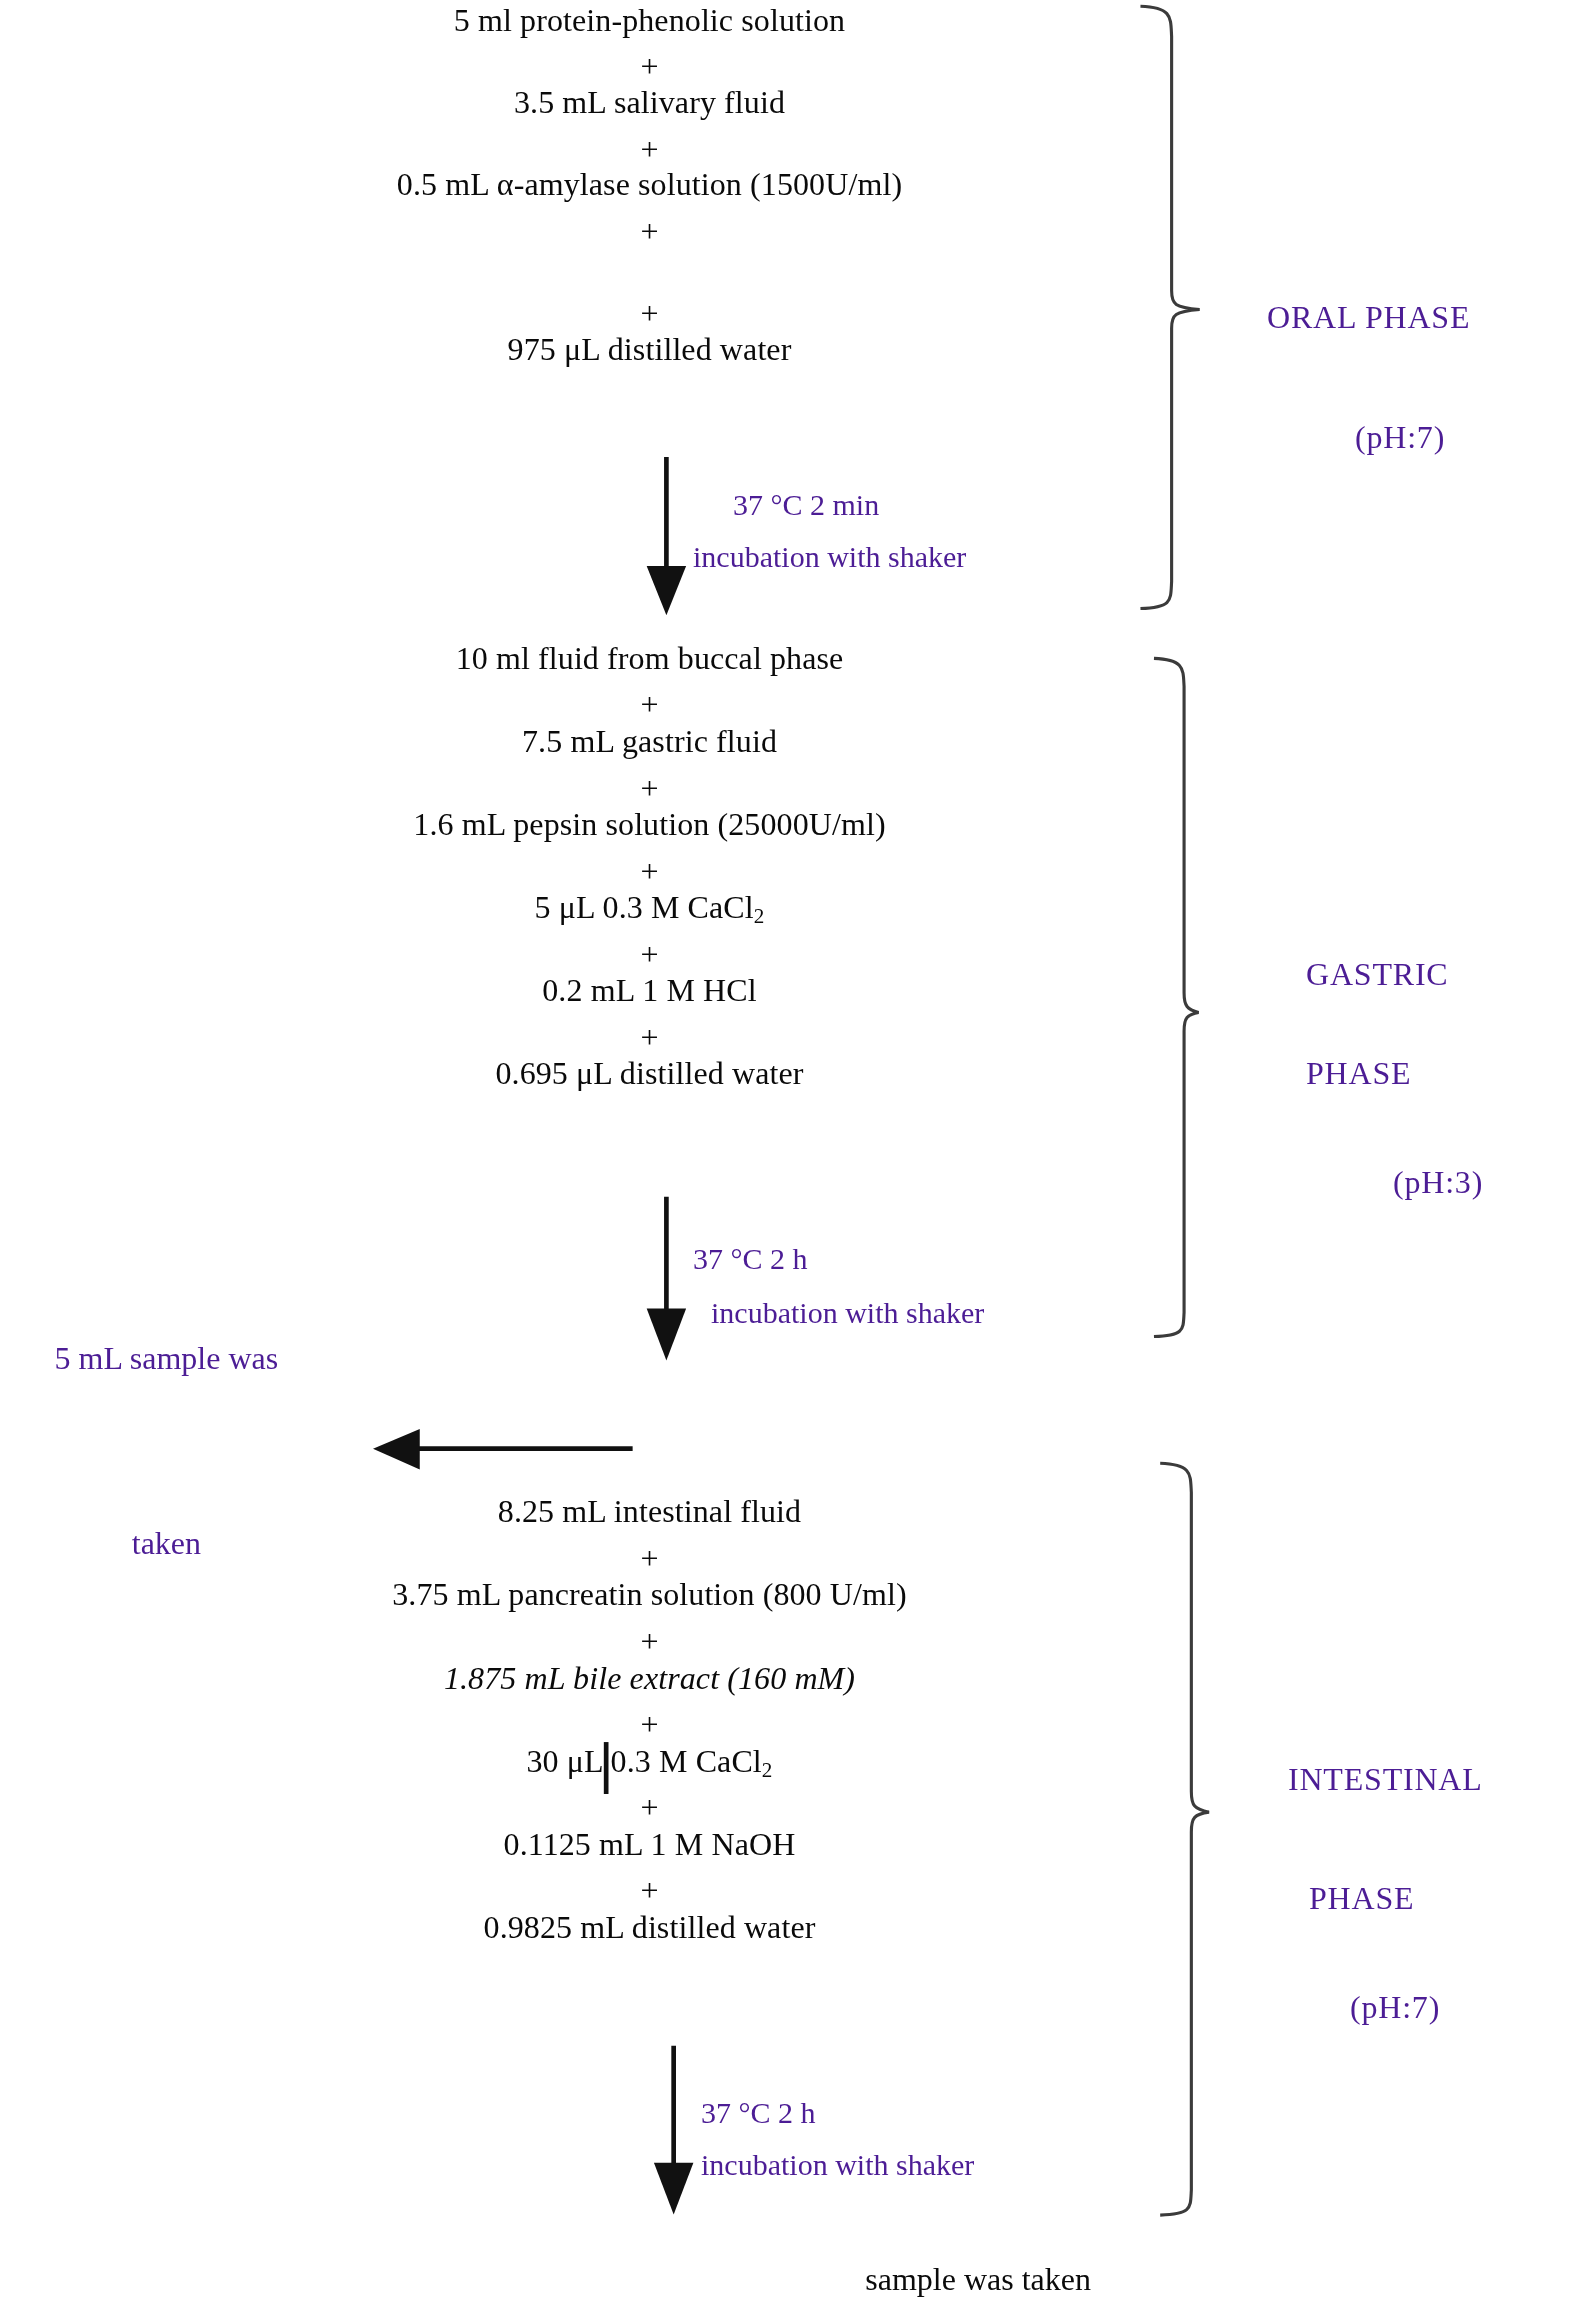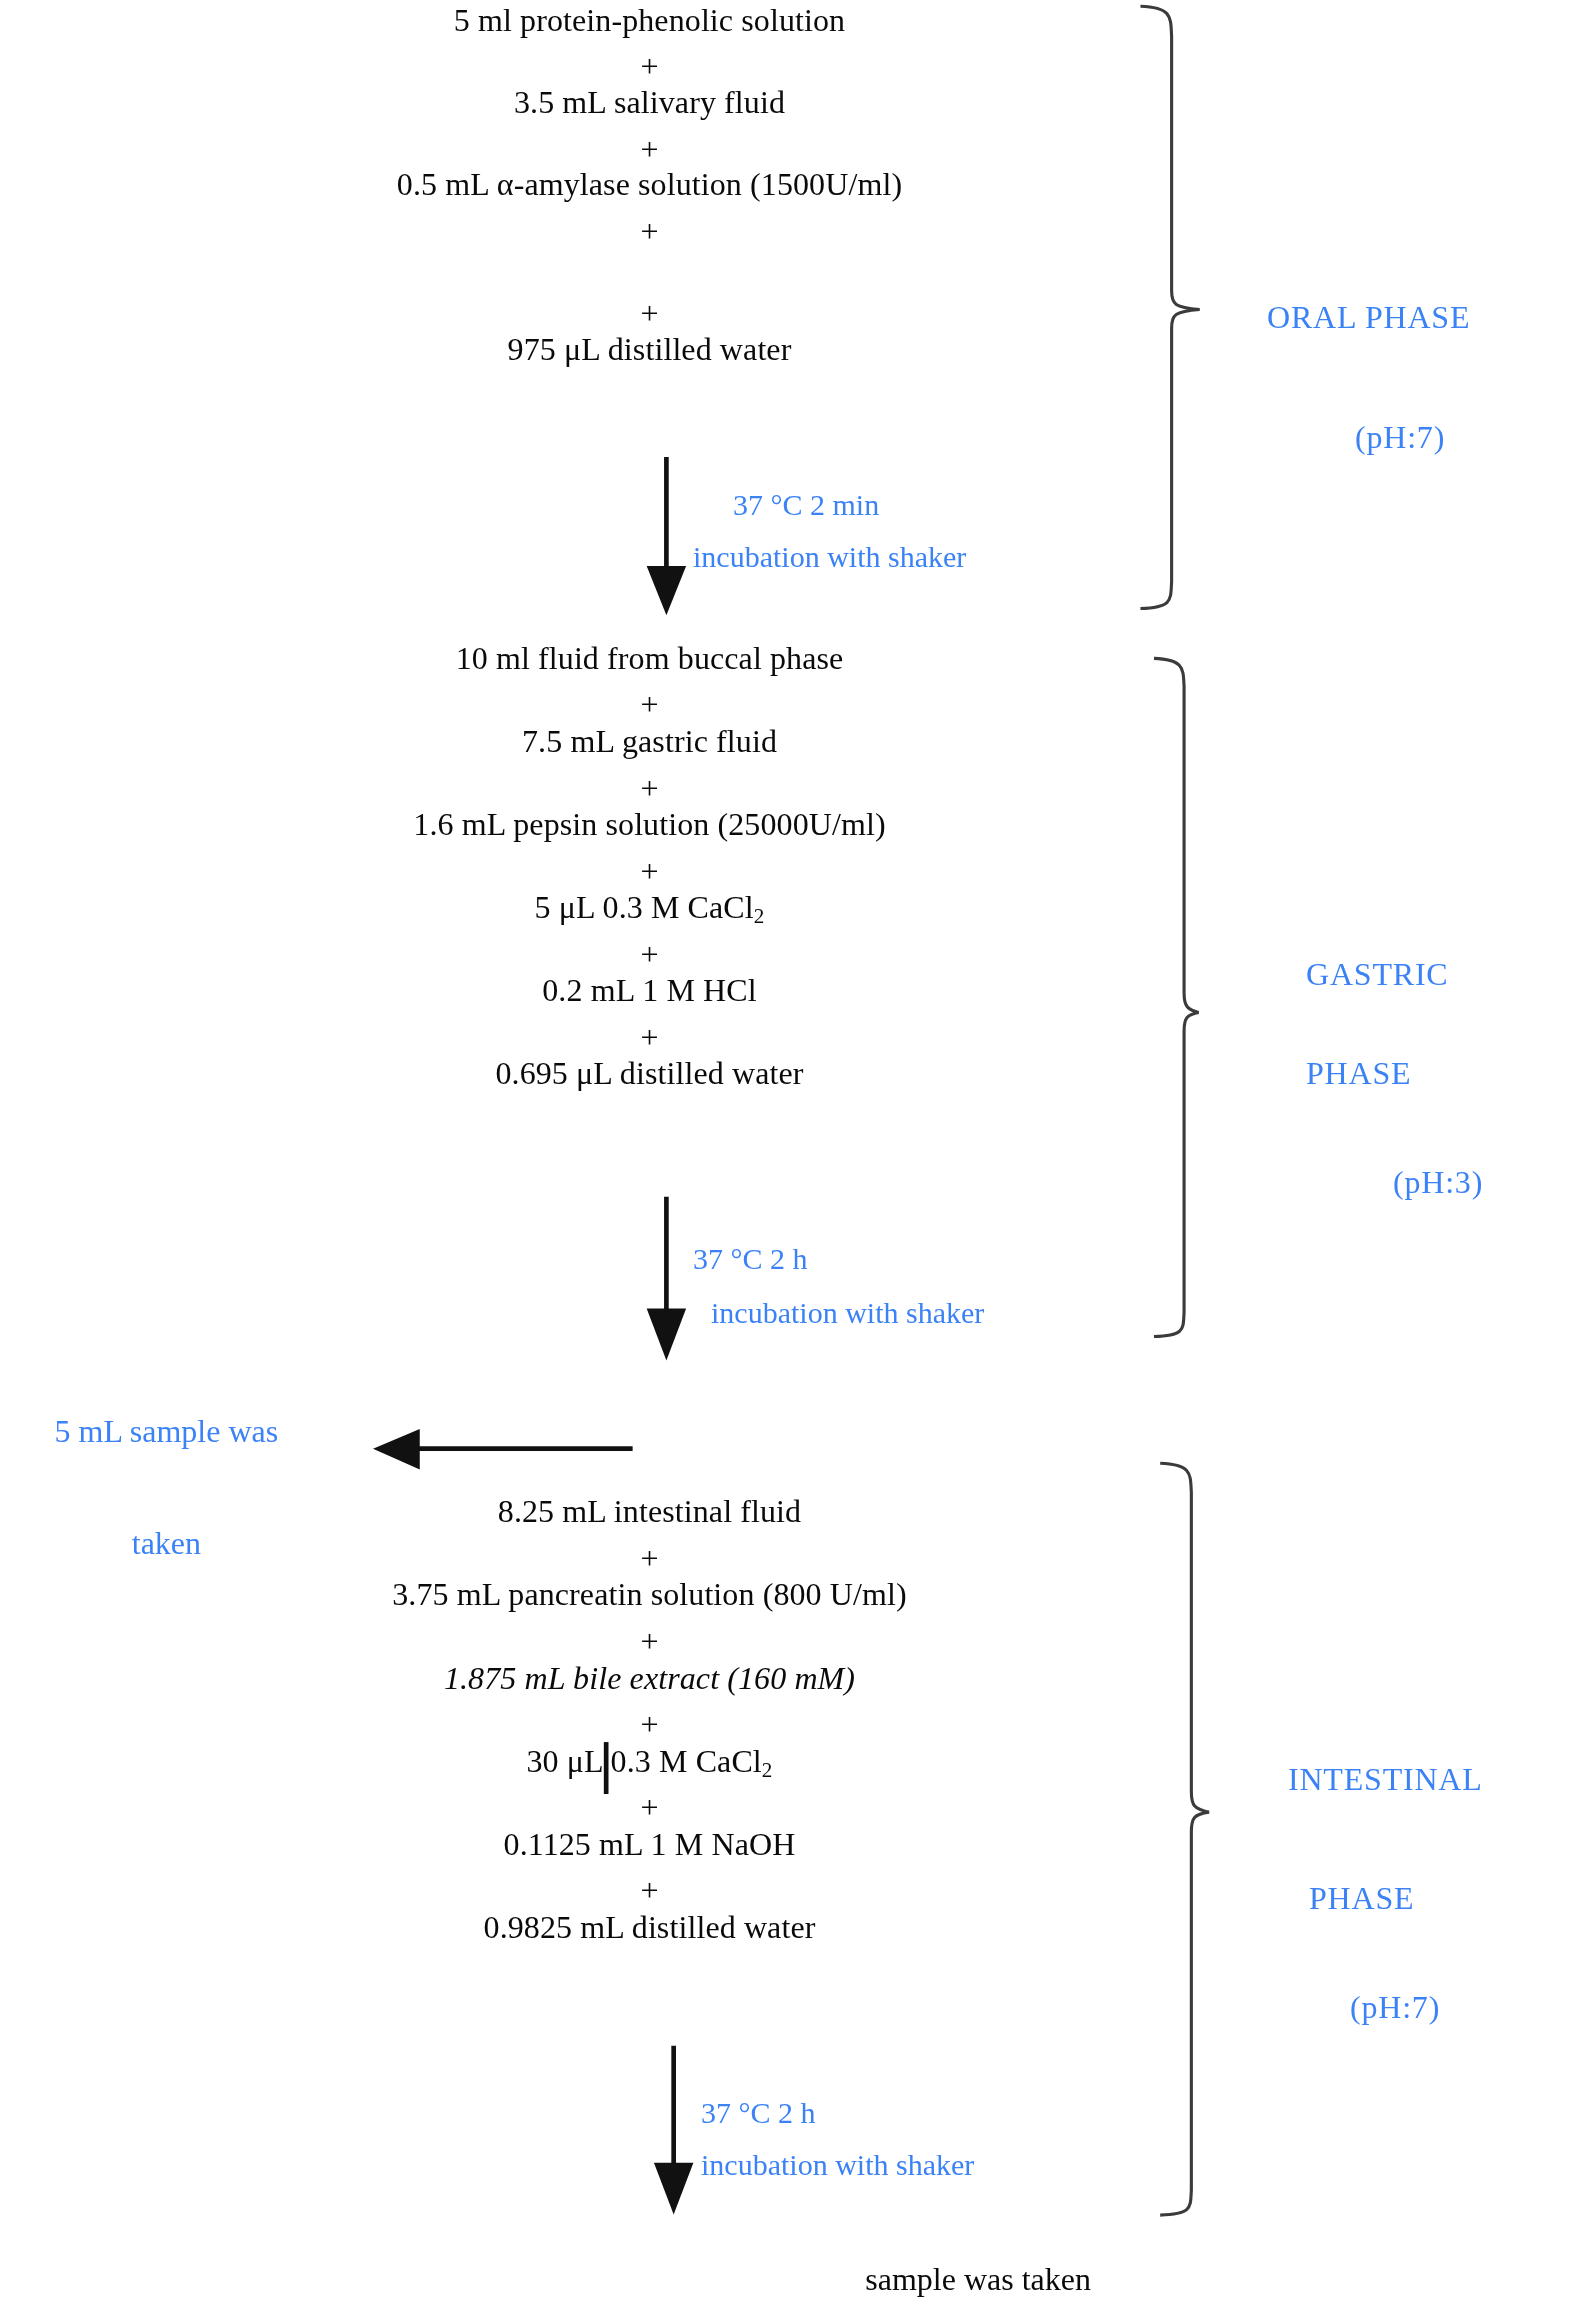--- a/index.html
+++ b/index.html
@@ -14,21 +14,21 @@
     height:2307px;
     background:#ffffff;
     overflow:hidden;
   }
 
   
   .txt{
     position:absolute;
     white-space:nowrap;
     line-height:1.0;
-    color:#3b82f6;
+    color:#4c1d95;
   }
   .center-col{
     position:absolute;
     left:208px;
     width:883px;
     text-align:center;
     white-space:nowrap;
   }
 
   .ingredient{
@@ -118,21 +118,21 @@
 
   <div class="center-col ingredient" style="top:1055px;">0.695 μL distilled water</div>
 
   <div class="txt cond" style="left:693px; top:1244px;">37 °C 2 h</div>
   <div class="txt cond" style="left:711px; top:1298px;">incubation with shaker</div>
 
   <div class="txt phase-label" style="left:1306px; top:958px;">GASTRIC</div>
   <div class="txt phase-label" style="left:1306px; top:1057px;">PHASE</div>
   <div class="txt phase-label" style="left:1345px; top:1166px;margin-left:48px;">(pH:3)</div>
 
-  <div class="txt sidenote" style="left:10.4px; top:1415px; width:312px;">5 mL sample was</div>
+  <div class="txt sidenote" style="left:10.4px; top:1342px; width:312px;">5 mL sample was</div>
   <div class="txt sidenote" style="left:10.4px; top:1527px; width:312px;">taken</div>
 
   <div class="center-col ingredient" style="top:1493px;">8.25 mL intestinal fluid</div>
   <div class="center-col plus" style="top:1540px;">+</div>
 
   <div class="center-col ingredient" style="top:1576px;">3.75 mL pancreatin solution (800 U/ml)</div>
   <div class="center-col plus" style="top:1623px;">+</div>
 
   <div class="center-col ingredient" style="top:1660px;font-style:italic;">1.875 mL bile extract (160 mM)</div>
   <div class="center-col plus" style="top:1706px;">+</div>

